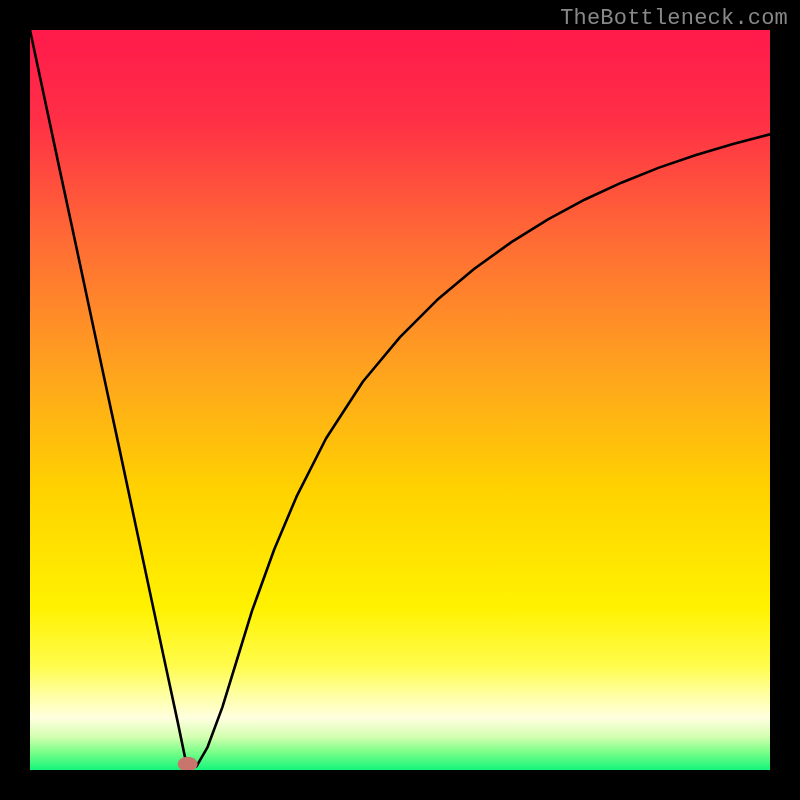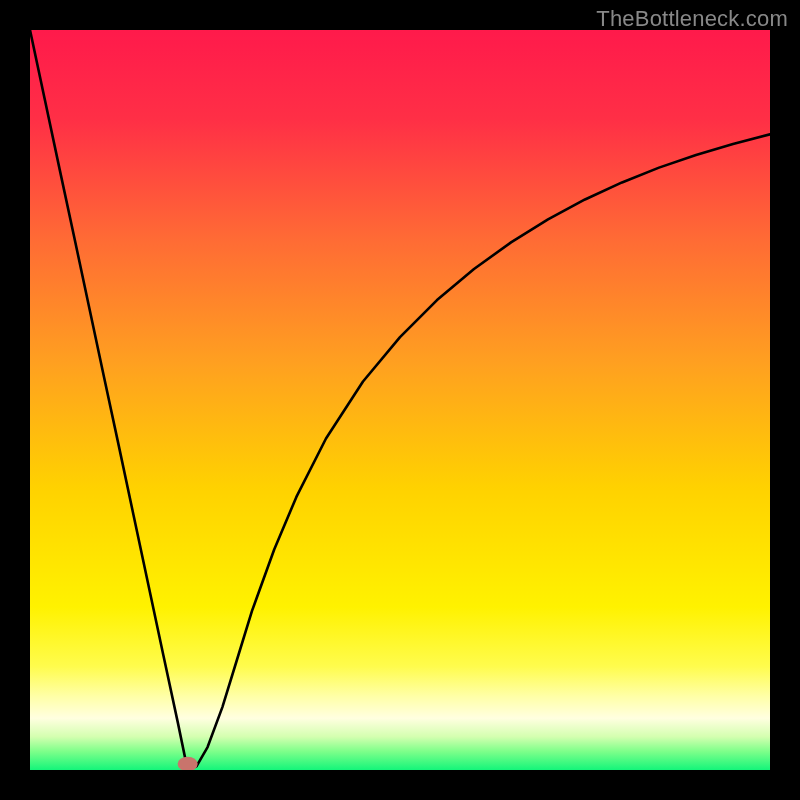--- a/index.html
+++ b/index.html
@@ -8,20 +8,21 @@
     width: 800px;
     height: 800px;
     overflow: hidden;
     background: #000;
     font-family: Arial, Helvetica, sans-serif;
   }
   .container {
     position: relative;
     width: 800px;
     height: 800px;
+    font-family: Liberation Mono, monospace;
   }
   .plot-area {
     position: absolute;
     left: 30px;
     top: 30px;
     width: 740px;
     height: 740px;
   }
   .attribution {
     position: absolute;

